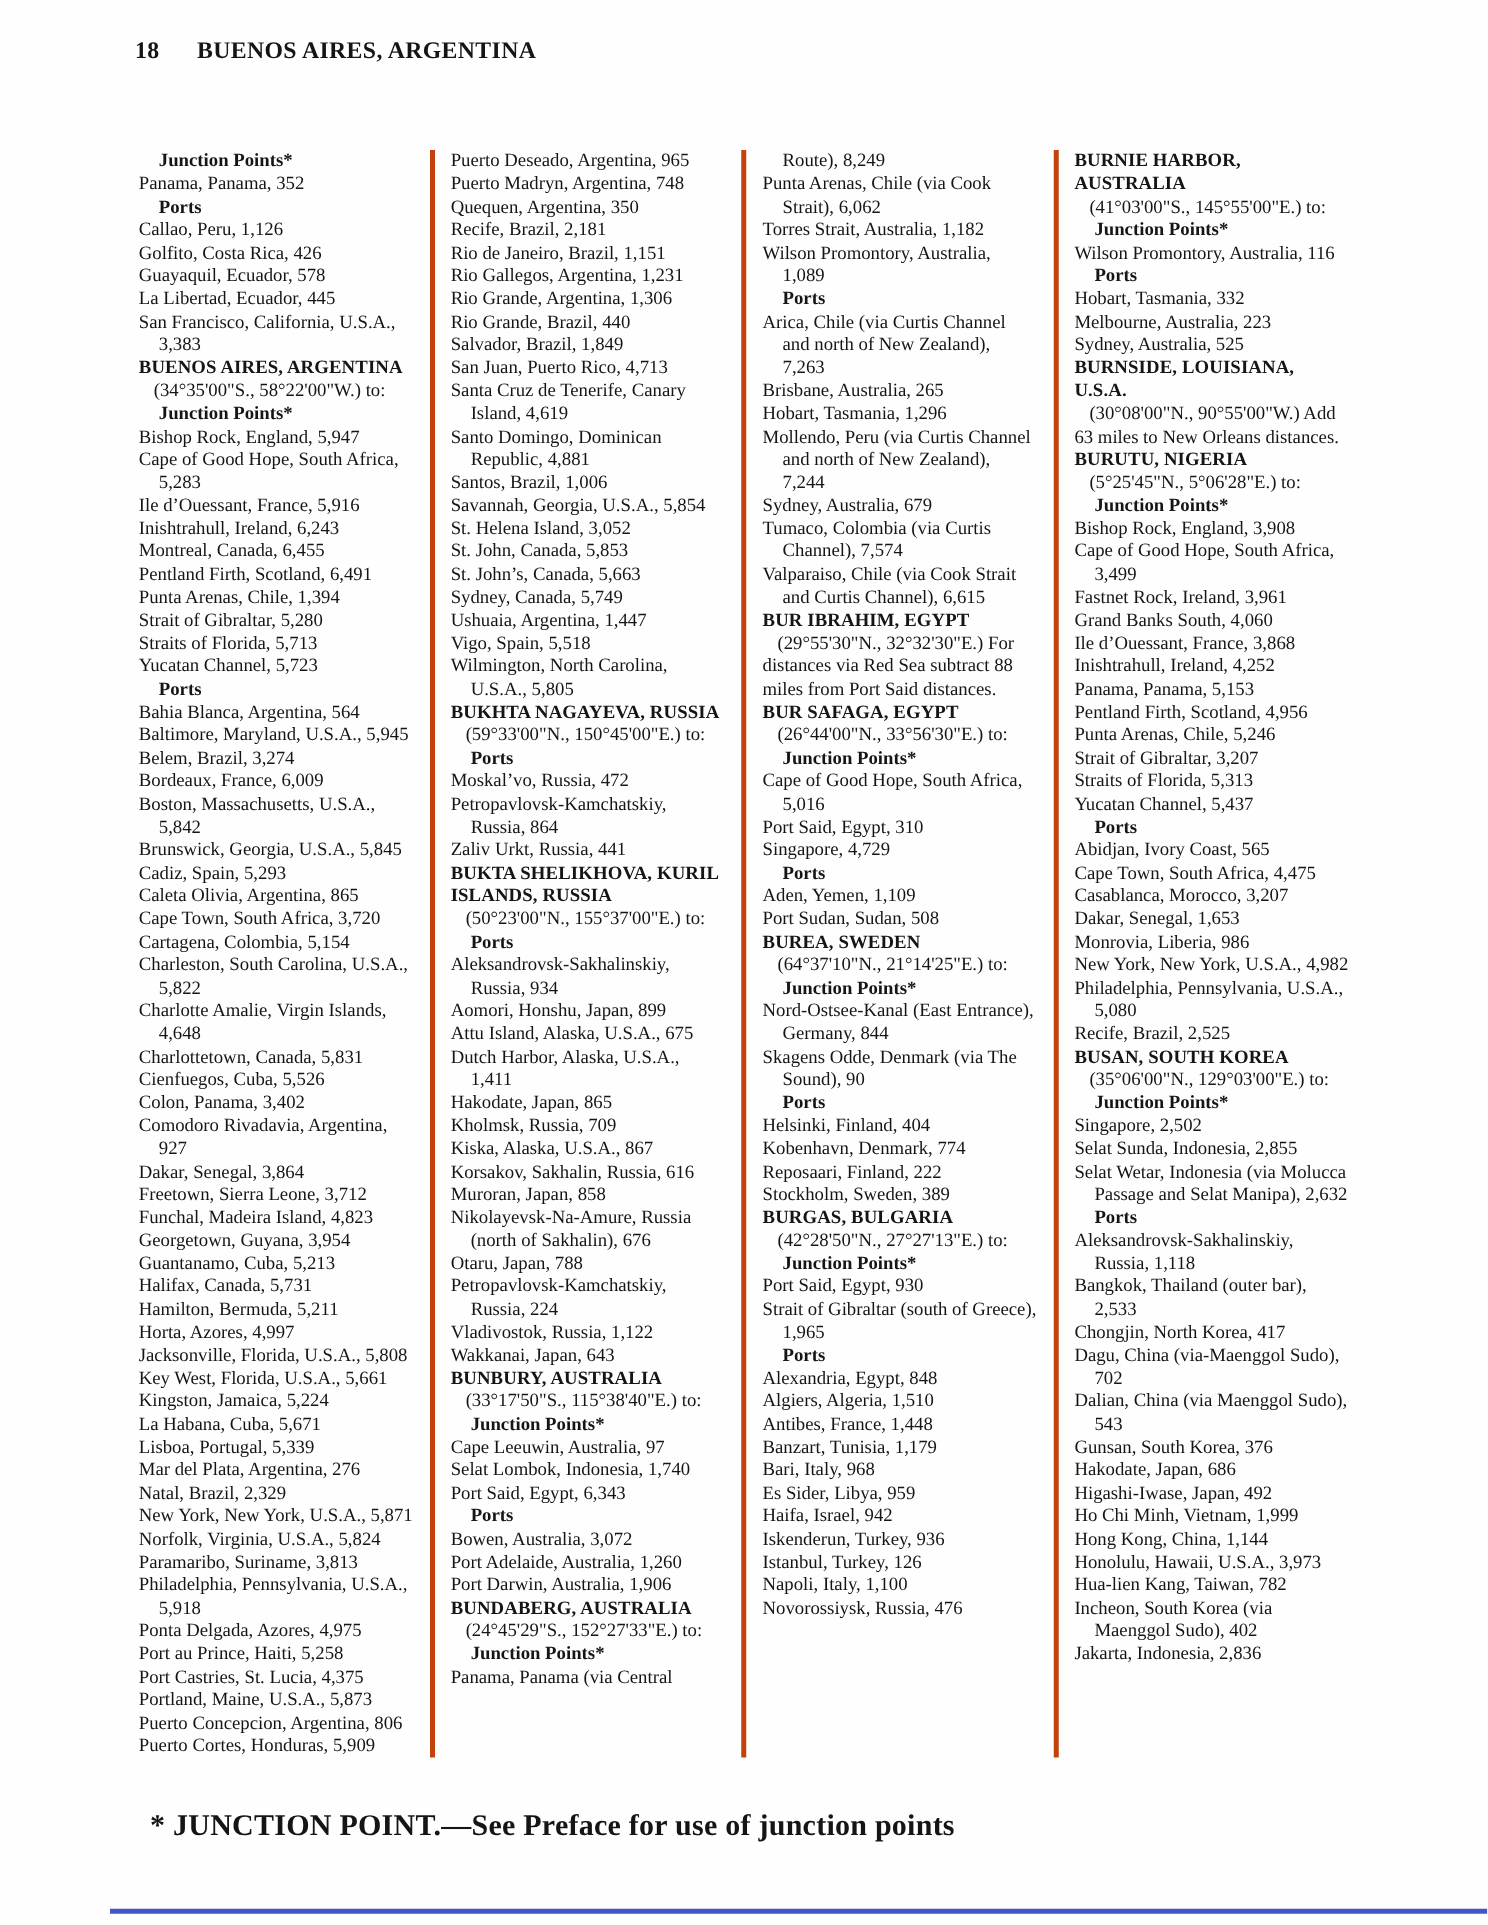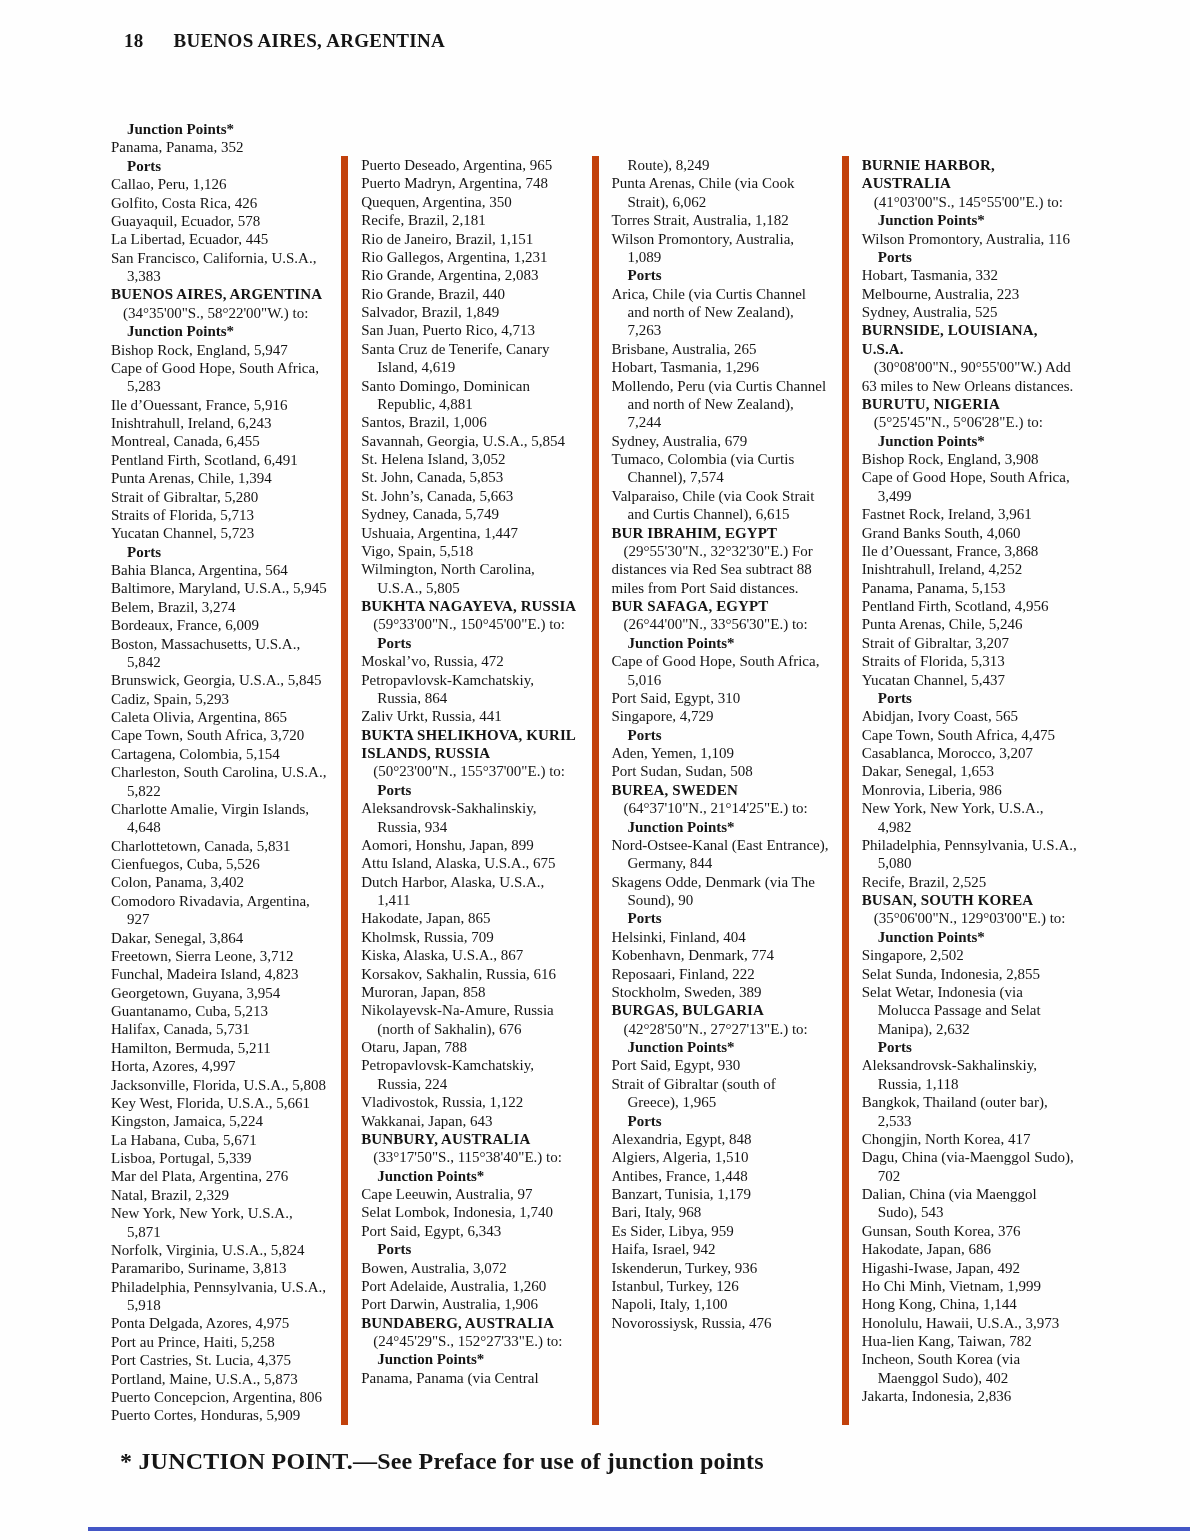--- a/index.html
+++ b/index.html
@@ -8,21 +8,21 @@
     width: 1190px;
     height: 1540px;
     background: #fefefe;
     font-family: "Liberation Serif", serif;
     color: #151515;
     overflow: hidden;
   }
   .page-header {
     position: absolute;
     top: 30px;
-    left: 124px;
+    left: 108px;
     font-size: 19px;
     font-weight: bold;
     letter-spacing: 0.3px;
     white-space: nowrap;
   }
   .page-number { margin-right: 30px; }
   .columns {
     position: absolute;
     top: 120px;
     left: 100px;
@@ -30,21 +30,21 @@
     display: flex;
     align-items: stretch;
   }
   .col {
     flex: 1 1 0;
     padding: 0 13px;
     font-size: 15px;
     line-height: 1.225;
   }
   .col:first-child { padding-left: 11px; }
-  .col + .col { border-left: 7px solid #c2410c; margin-top: 36px; }
+  .col + .col { border-left: 4px solid #c2410c; }
   .col p { margin: 0; }
   .entry { padding-left: 16px; text-indent: -16px; }
   .continuation { padding-left: 16px; }
   .coords { text-indent: 12px; }
   .subhead { font-weight: bold; padding-left: 16px; margin: 15px 0; }
   .heading { font-weight: bold; margin-top: 30px; letter-spacing: 0.1px; }
   .col > :first-child { margin-top: 0 !important; }
   .footnote {
     position: absolute;
     left: 120px;
@@ -136,21 +136,21 @@
         <p class="entry">Puerto Concepcion, Argentina, 806</p>
         <p class="entry">Puerto Cortes, Honduras, 5,909</p>
       </div>
       <div class="col">
         <p class="entry">Puerto Deseado, Argentina, 965</p>
         <p class="entry">Puerto Madryn, Argentina, 748</p>
         <p class="entry">Quequen, Argentina, 350</p>
         <p class="entry">Recife, Brazil, 2,181</p>
         <p class="entry">Rio de Janeiro, Brazil, 1,151</p>
         <p class="entry">Rio Gallegos, Argentina, 1,231</p>
-        <p class="entry">Rio Grande, Argentina, 2,083</p>
+        <p class="entry">Rio Grande, Argentina, 1,306</p>
         <p class="entry">Rio Grande, Brazil, 440</p>
         <p class="entry">Salvador, Brazil, 1,849</p>
         <p class="entry">San Juan, Puerto Rico, 4,713</p>
         <p class="entry">Santa Cruz de Tenerife, Canary Island, 4,619</p>
         <p class="entry">Santo Domingo, Dominican Republic, 4,881</p>
         <p class="entry">Santos, Brazil, 1,006</p>
         <p class="entry">Savannah, Georgia, U.S.A., 5,854</p>
         <p class="entry">St. Helena Island, 3,052</p>
         <p class="entry">St. John, Canada, 5,853</p>
         <p class="entry">St. John’s, Canada, 5,663</p>

